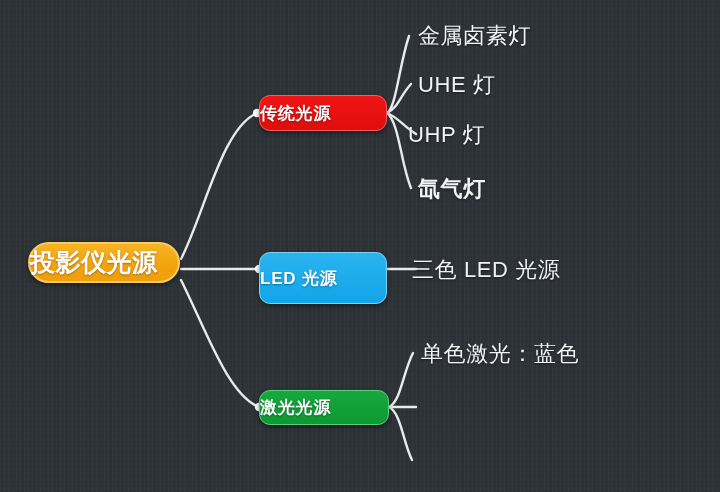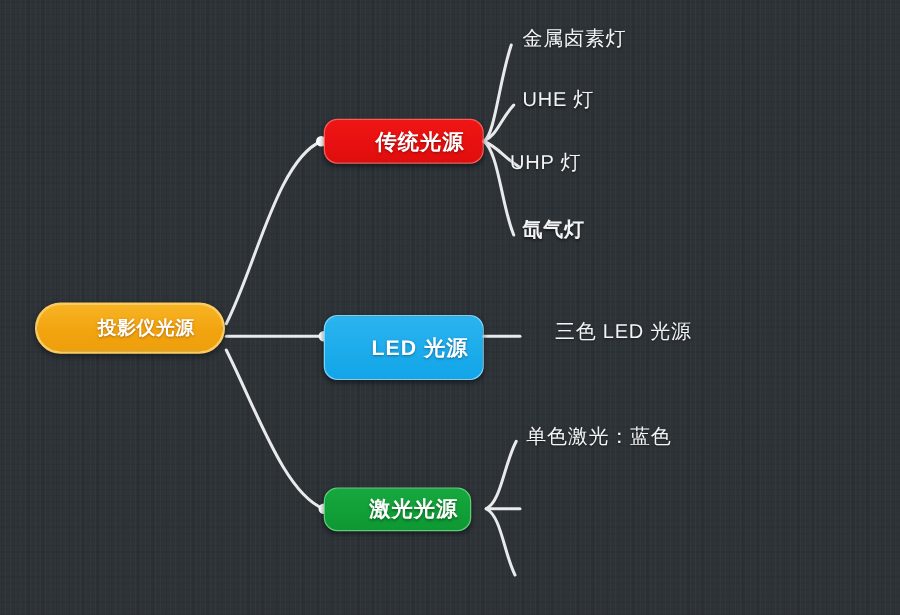--- a/index.html
+++ b/index.html
@@ -26,29 +26,28 @@
     left: 0; top: 0;
     width: 720px;
     height: 492px;
     pointer-events: none;
   }
   .node {
     position: absolute;
     box-sizing: border-box;
     display: flex;
     align-items: center;
-    justify-content: center;
+    justify-content: flex-start;
     border-radius: 11px;
     white-space: nowrap;
     letter-spacing: 0.5px;
-    padding-left: 26px;
   }
   .node-root {
     border-radius: 22px;
-    font-size: 15px;
+    font-size: 25px;
     font-weight: 700;
     color: #ffffff;
     text-shadow: 0 1px 2px rgba(120,60,0,0.55);
     background: linear-gradient(180deg, #f7b323 0%, #f2a40f 55%, #eda00c 100%);
     border: 2px solid #f9cc63;
     box-shadow: 0 2px 5px rgba(0,0,0,0.45);
   }
   .node-branch {
     font-size: 17px;
     font-weight: 700;
@@ -67,21 +66,21 @@
     text-shadow: 0 1px 2px rgba(0,60,95,0.55);
   }
   .node-green {
     background: linear-gradient(180deg, #16a83e 0%, #0e9833 100%);
     border: 1px solid #59d077;
     text-shadow: 0 1px 2px rgba(0,60,20,0.55);
   }
   .leaf {
     position: absolute;
     color: #f2f4f5;
-    font-size: 16px;
+    font-size: 22px;
     white-space: nowrap;
     letter-spacing: 0.6px;
     text-shadow: 0 1px 2px rgba(0,0,0,0.5);
   }
 </style>
 </head>
 <body>
 
 <div id="canvas">
 
@@ -117,26 +116,26 @@
   </div>
 
   <div class="node node-branch node-red" style="left:259px; top:95px; width:128px; height:36px;">
     <span>传统光源</span>
   </div>
 
   <div class="node node-branch node-blue" style="left:259px; top:252px; width:128px; height:52px;">
     <span>LED 光源</span>
   </div>
 
-  <div class="node node-branch node-green" style="left:259px; top:390px; width:118px; height:35px;">
+  <div class="node node-branch node-green" style="left:259px; top:390px; width:130px; height:35px;">
     <span>激光光源</span>
   </div>
 
   <div class="leaf" style="left:418px; top:21px;">金属卤素灯</div>
   <div class="leaf" style="left:418px; top:70px;">UHE 灯</div>
   <div class="leaf" style="left:408px; top:120px;">UHP 灯</div>
   <div class="leaf" style="left:418px; top:174px;font-weight:bold;">氙气灯</div>
 
-  <div class="leaf" style="left:444px; top:255px;">三色 LED 光源</div>
+  <div class="leaf" style="left:412px; top:255px;">三色 LED 光源</div>
 
   <div class="leaf" style="left:421px; top:339px;">单色激光：蓝色</div>
 
 </div>
 
 </body></html>

